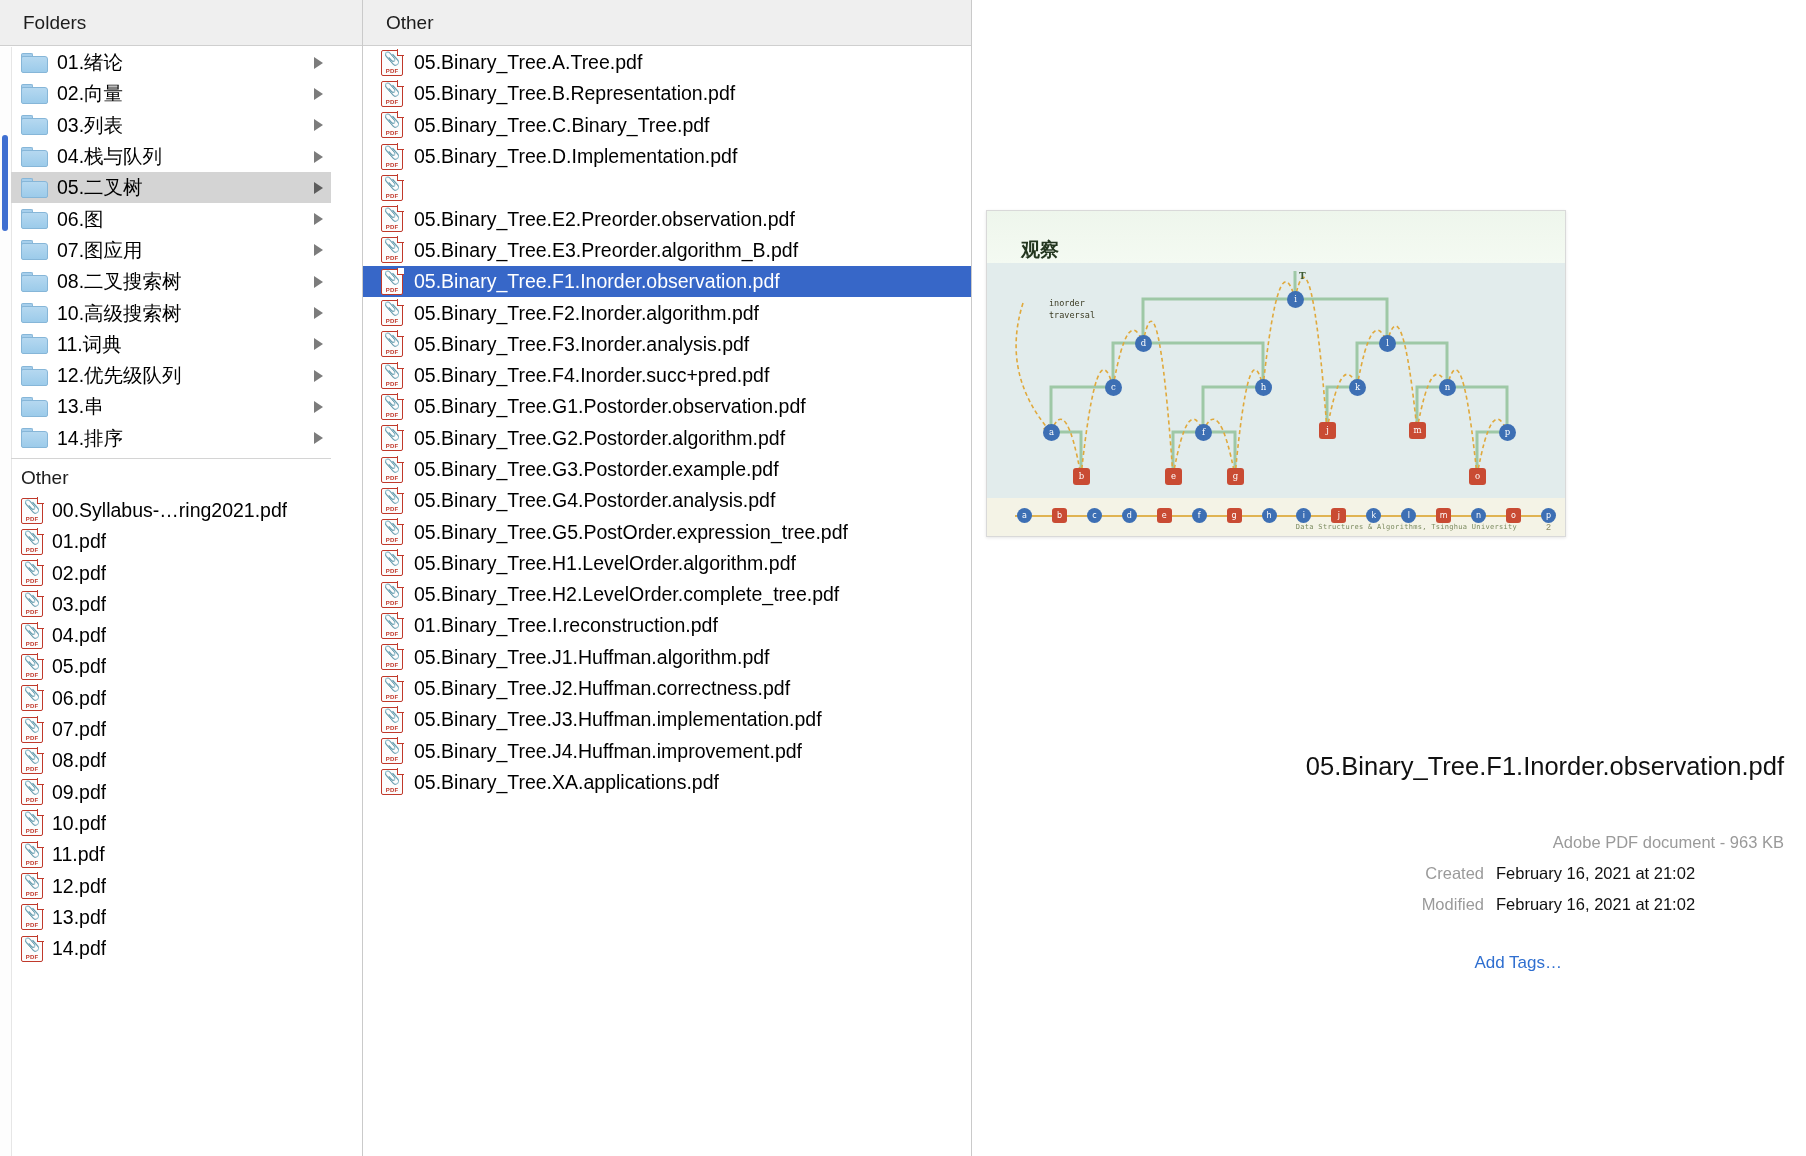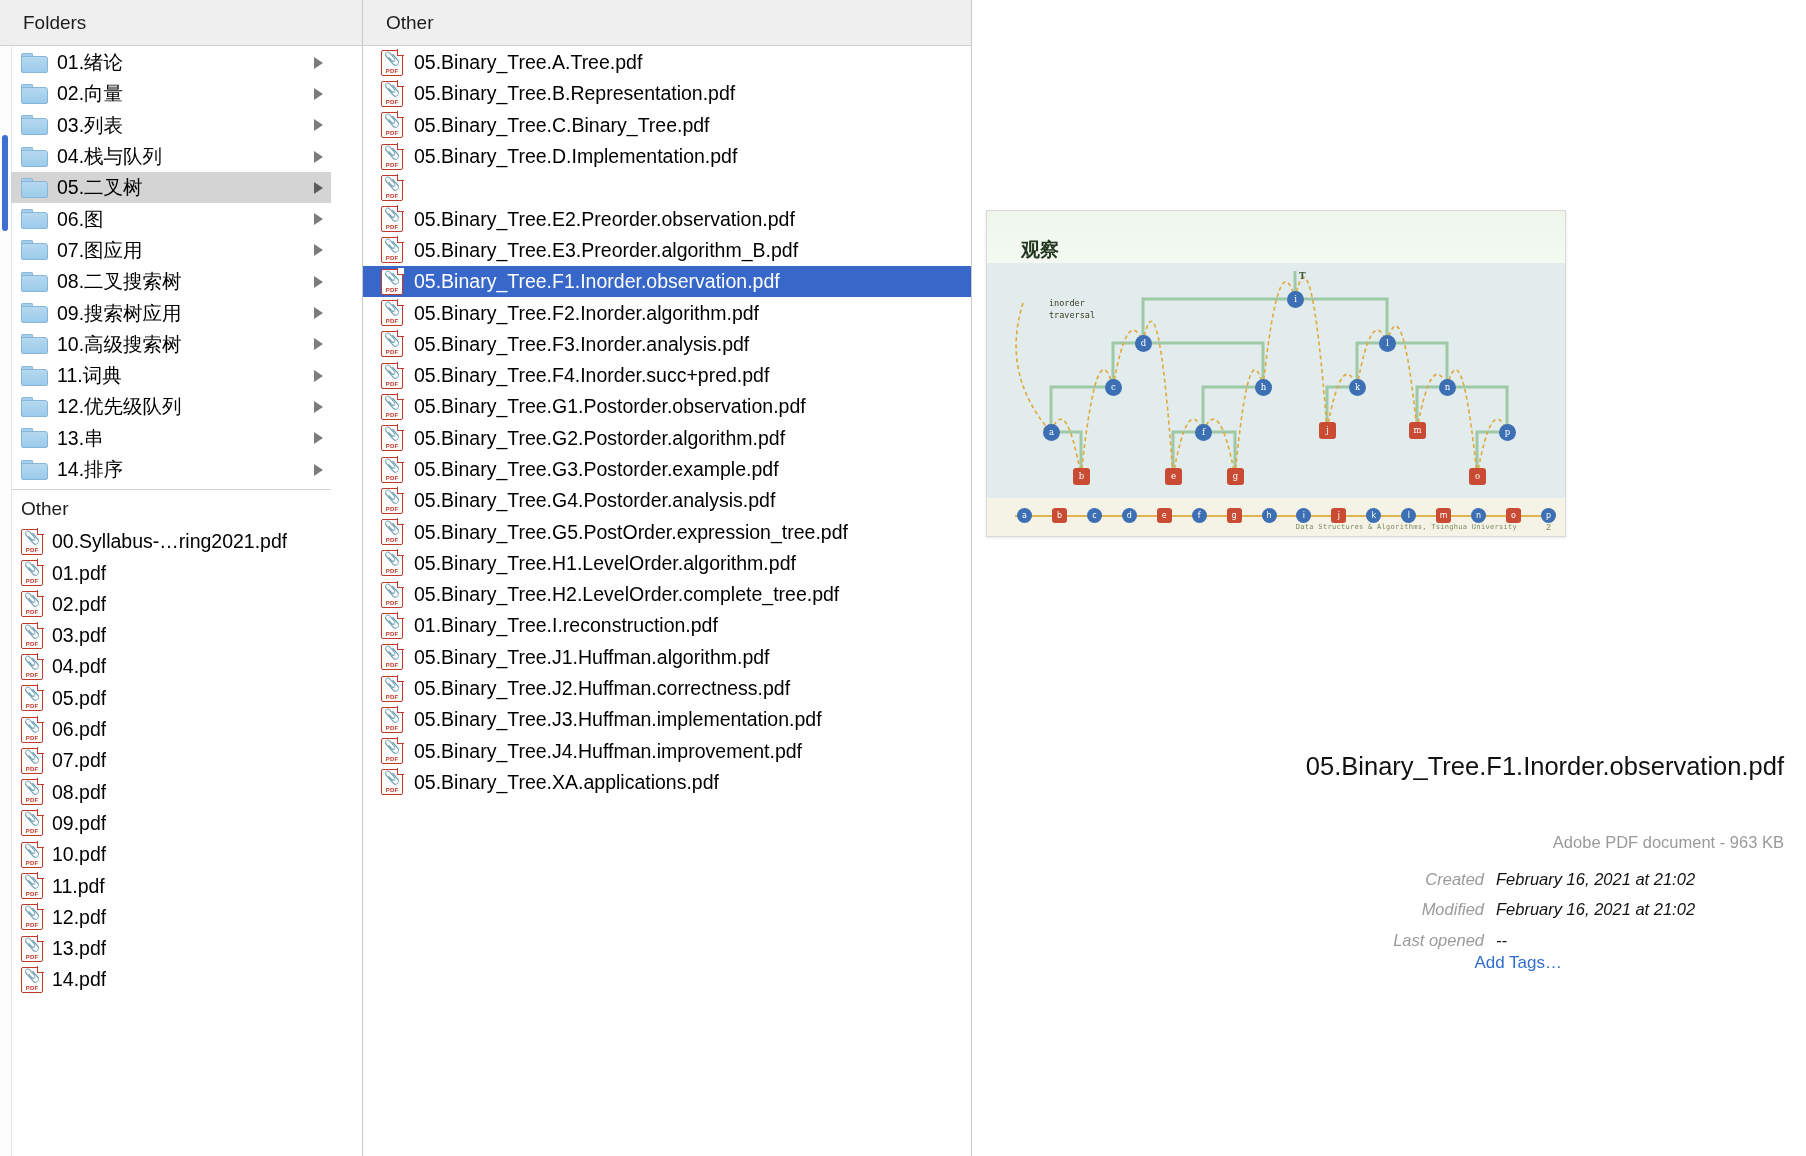--- a/index.html
+++ b/index.html
@@ -162,21 +162,21 @@
     font-size:25.5px;color:#111;white-space:nowrap;
   }
   .meta-kind{
     position:absolute;left:0;right:22px;top:833px;text-align:right;
     font-size:16.5px;color:#9a9a9a;
   }
   .meta-table{
     position:absolute;left:0;right:22px;top:864px;
     font-size:16.5px;
   }
-  .meta-row{display:flex;justify-content:flex-end;align-items:center;height:30.5px;font-style:italic;}
+  .meta-row{display:flex;justify-content:flex-end;align-items:flex-start;height:30.5px;}
   .meta-row .k{color:#9a9a9a;text-align:right;width:208px;padding-right:12px;}
   .meta-row .v{color:#111;width:288px;text-align:left;}
   .add-tags{
     position:absolute;left:0;right:22px;top:953px;
     text-align:right;padding-right:222px;
     font-size:17px;color:#2f6fd0;cursor:pointer;
   }
 </style>
 </head>
 <body>
@@ -244,28 +244,20 @@
           </span>
           <span class="label">07.图应用</span>
           <span class="disclosure"></span>
         </div>
         <div class="row">
           <span class="ico-folder">
             <span class="tab"></span>
             <span class="body"></span>
           </span>
           <span class="label">08.二叉搜索树</span>
-          <span class="disclosure"></span>
-        </div>
-        <div class="row">
-          <span class="ico-folder">
-            <span class="tab"></span>
-            <span class="body"></span>
-          </span>
-          <span class="label">09.搜索树应用</span>
           <span class="disclosure"></span>
         </div>
         <div class="row">
           <span class="ico-folder">
             <span class="tab"></span>
             <span class="body"></span>
           </span>
           <span class="label">10.高级搜索树</span>
           <span class="disclosure"></span>
         </div>
@@ -757,21 +749,17 @@
     <div class="meta-kind">Adobe PDF document - 963 KB</div>
     <div class="meta-table" id="meta-table">
         <div class="meta-row">
           <div class="k">Created</div>
           <div class="v">February 16, 2021 at 21:02</div>
         </div>
         <div class="meta-row">
           <div class="k">Modified</div>
           <div class="v">February 16, 2021 at 21:02</div>
         </div>
-        <div class="meta-row">
-          <div class="k">Last opened</div>
-          <div class="v">--</div>
-        </div>
       </div>
     <div class="add-tags">Add Tags…</div>
   </div>
 
 </div>
 
 </body></html>

